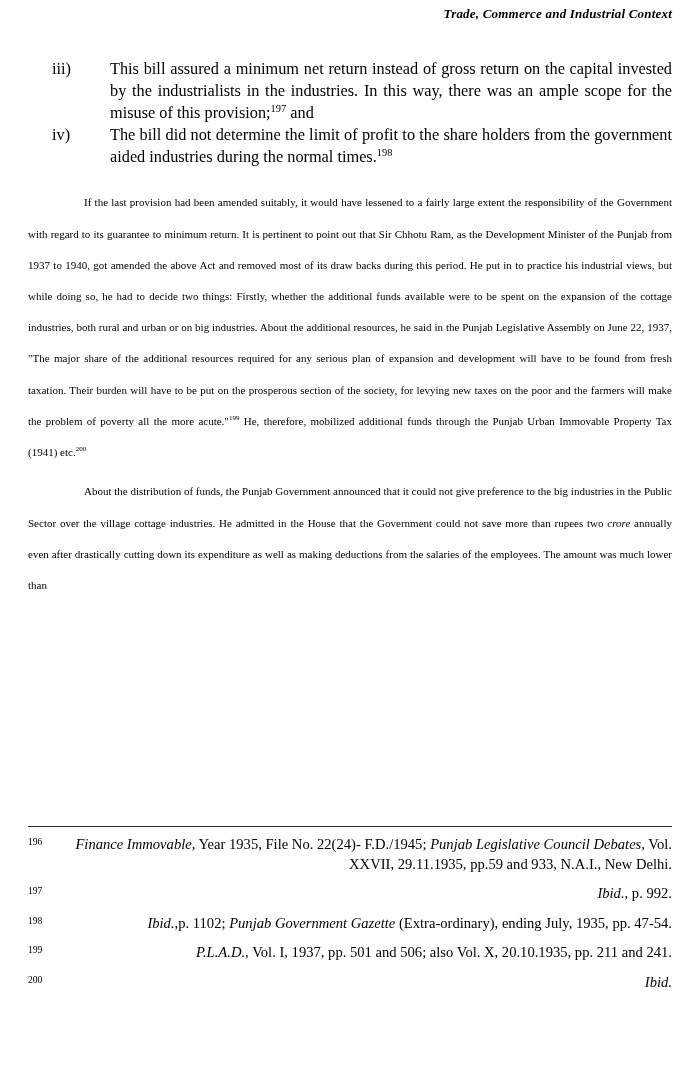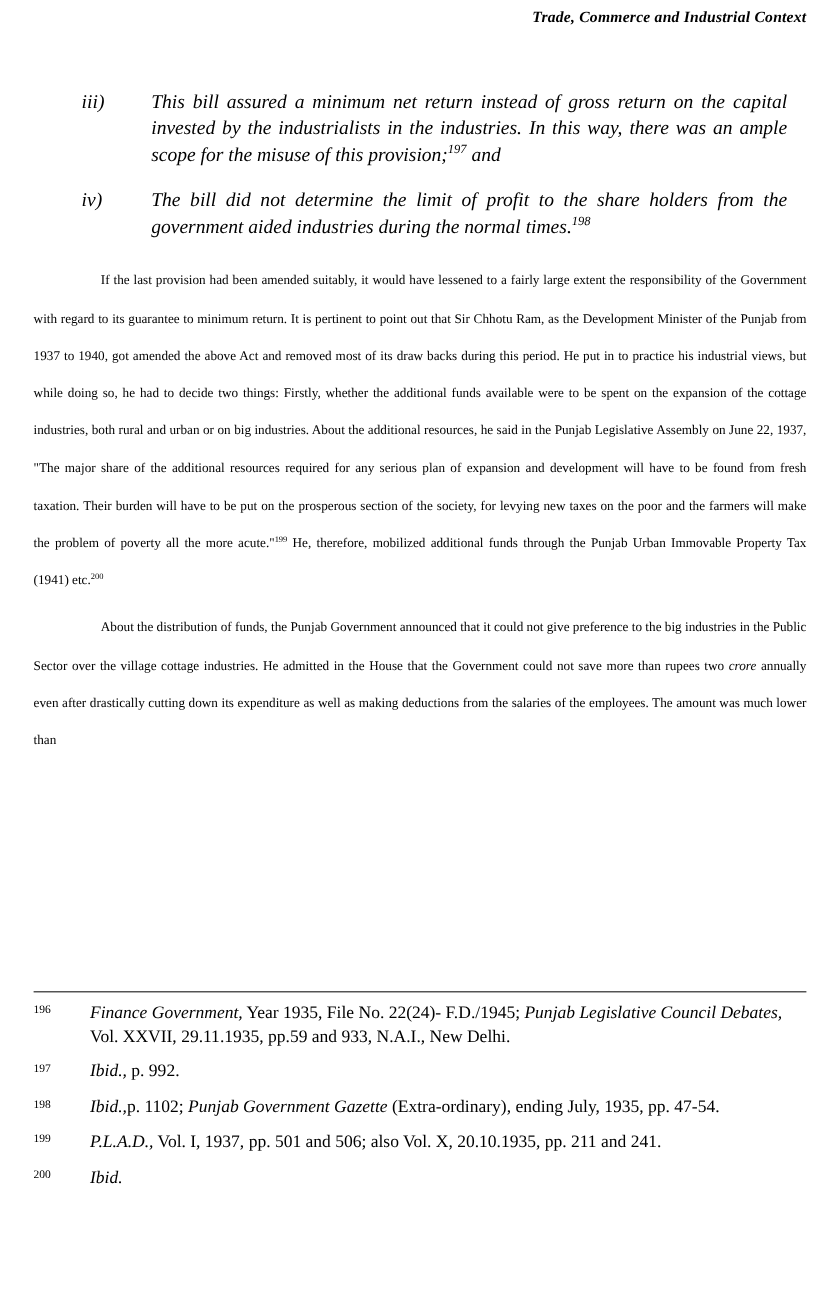--- a/index.html
+++ b/index.html
@@ -50,22 +50,21 @@
     padding: 0;
     list-style: none;
   }
   .roman-item {
     position: relative;
     padding-left: 82px;
     font-size: 16.3px;
     line-height: 22.1px;
     text-align: justify;
     text-justify: inter-word;
-    margin: 16px;
-    font-style: italic;
+    margin: 0;
   }
   .roman-marker {
     position: absolute;
     left: 24px;
     top: 0;
     width: 44px;
     text-align: left;
     font-size: 16.3px;
   }
 
@@ -102,21 +101,21 @@
     position: absolute;
     left: 28px;
     top: 835px;
     width: 644px;
   }
   .footnote {
     position: relative;
     padding-left: 47px;
     font-size: 14.6px;
     line-height: 19.6px;
-    text-align: left;
+    text-align: right;
     margin-bottom: 10px;
   }
   .footnote-num {
     position: absolute;
     left: 0;
     top: 1px;
     font-size: 9.6px;
     line-height: 12px;
   }
 
@@ -152,21 +151,21 @@
 
     <p class="body-par par-gap-1"><span>If the last provision had been amended suitably, it would have lessened to a fairly large extent the responsibility of the Government with regard to its guarantee to minimum return. It is pertinent to point out that Sir Chhotu Ram, as the Development Minister of the Punjab from 1937 to 1940, got amended the above Act and removed most of its draw backs during this period. He put in to practice his industrial views, but while doing so, he had to decide two things: Firstly, whether the additional funds available were to be spent on the expansion of the cottage industries, both rural and urban or on big industries. About the additional resources, he said in the Punjab Legislative Assembly on June 22, 1937, "The major share of the additional resources required for any serious plan of expansion and development will have to be found from fresh taxation. Their burden will have to be put on the prosperous section of the society, for levying new taxes on the poor and the farmers will make the problem of poverty all the more acute."</span><sup>199</sup><span> He, therefore, mobilized additional funds through the Punjab Urban Immovable Property Tax (1941) etc.</span><sup>200</sup><span></span></p>
 
     <p class="body-par par-gap-2"><span>About the distribution of funds, the Punjab Government announced that it could not give preference to the big industries in the Public Sector over the village cottage industries. He admitted in the House that the Government could not save more than rupees two </span><i class="ital">crore</i><span> annually even after drastically cutting down its expenditure as well as making deductions from the salaries of the employees. The amount was much lower than</span></p>
 
   </div>
 
   <div class="footnote-rule"></div>
 
   <div class="footnotes" id="footnotes-container">
-      <div class="footnote"><span class="footnote-num">196</span><span><i>Finance Government,</i><span> Year 1935, File No. 22(24)- F.D./1945; </span><i>Punjab Legislative Council Debates,</i><span> Vol. XXVII, 29.11.1935,  pp.59 and 933, N.A.I., New Delhi.</span></span></div>
+      <div class="footnote"><span class="footnote-num">196</span><span><i>Finance Immovable,</i><span> Year 1935, File No. 22(24)- F.D./1945; </span><i>Punjab Legislative Council Debates,</i><span> Vol. XXVII, 29.11.1935,  pp.59 and 933, N.A.I., New Delhi.</span></span></div>
       <div class="footnote"><span class="footnote-num">197</span><span><i>Ibid.,</i><span> p.  992.</span></span></div>
       <div class="footnote"><span class="footnote-num">198</span><span><i>Ibid.,</i><span>p. 1102; </span><i>Punjab Government Gazette</i><span> (Extra-ordinary), ending July, 1935, pp. 47-54.</span></span></div>
       <div class="footnote"><span class="footnote-num">199</span><span><i>P.L.A.D.,</i><span> Vol. I, 1937, pp. 501 and 506; also Vol. X, 20.10.1935, pp. 211 and 241.</span></span></div>
       <div class="footnote"><span class="footnote-num">200</span><span><i>Ibid.</i></span></div>
     </div>
 
 
 </div>
 
 </body></html>

